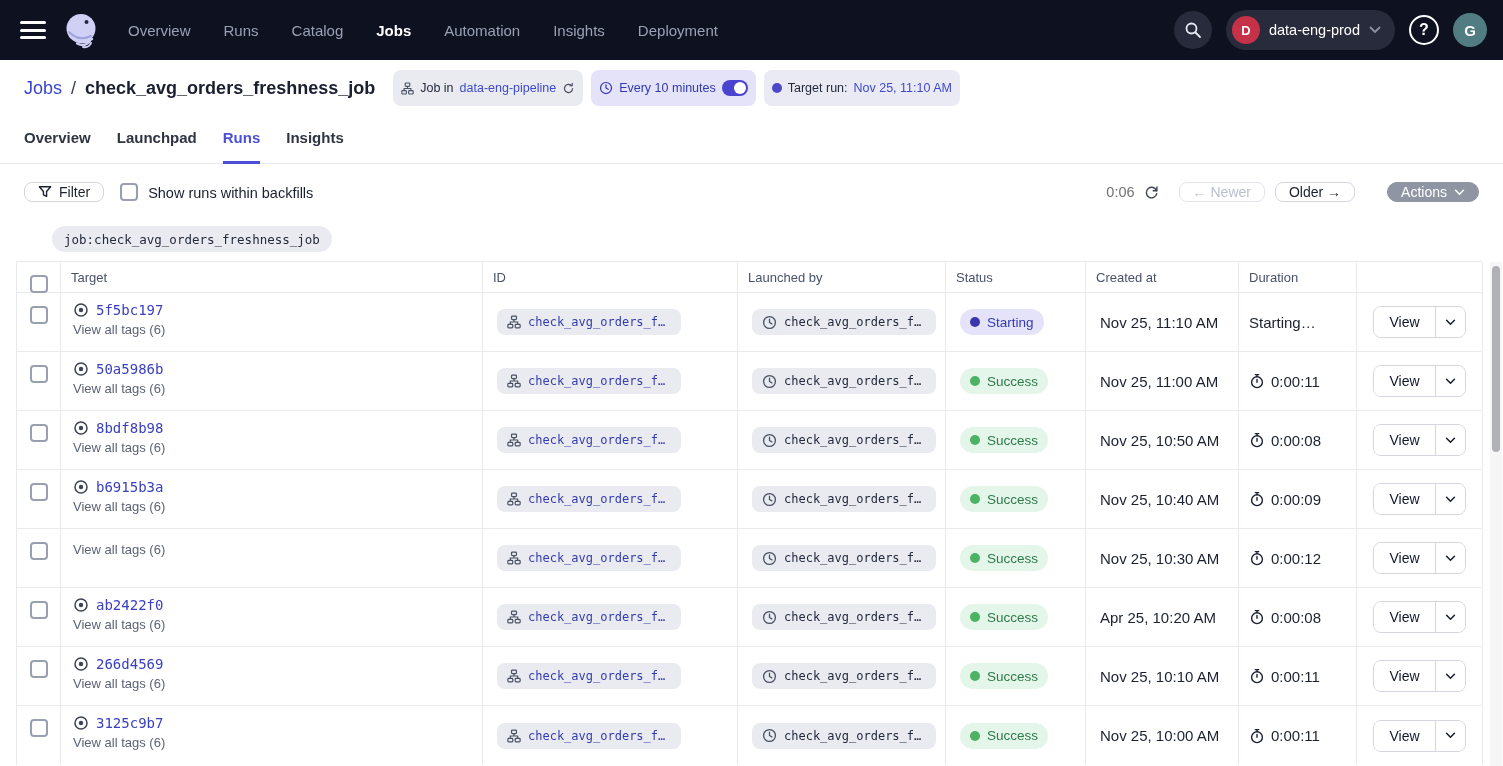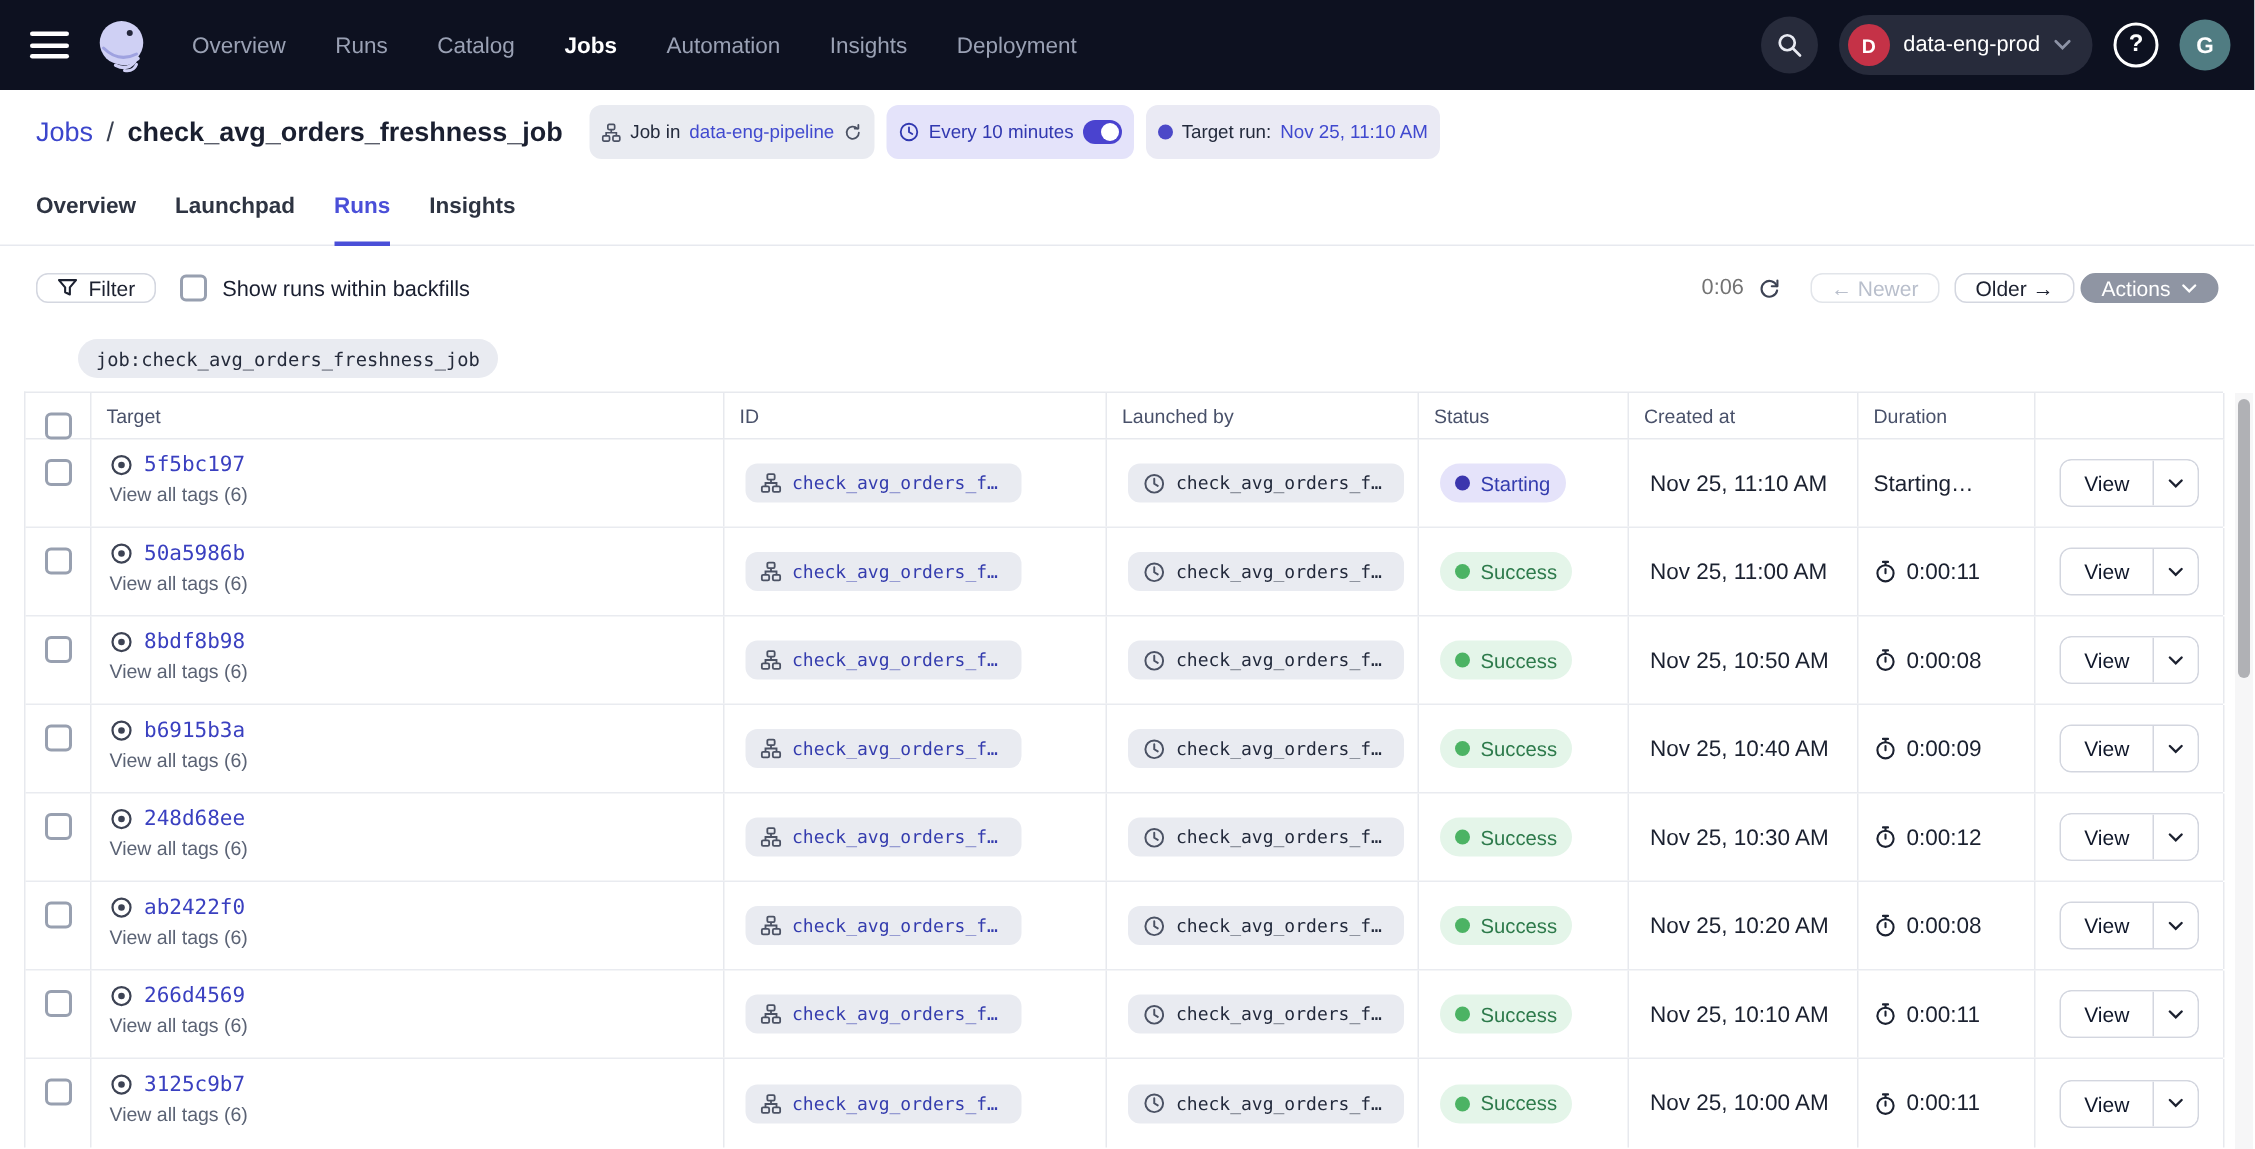--- a/index.html
+++ b/index.html
@@ -89,21 +89,21 @@
   .btn.filled { background:#8f95a3; border-color:#8f95a3; color:#ffffff; }
   .checkbox {
     width:18px; height:18px; border:2px solid #98a0b0; border-radius:4px; background:#fff; cursor:pointer;
   }
   .backfills { display:flex; align-items:flex-end; gap:10px; margin-left:16px; font-size:14.5px; }
   .toolbar-right { margin-left:auto; display:flex; align-items:center; }
   .timer { font-size:14.5px; color:#737373; }
   .refresh { color:#3d4354; margin-left:9px; cursor:pointer; }
   .toolbar-right .btn { margin-left:10px; }
   .toolbar-right .btn.first-btn { margin-left:20px; }
-  .toolbar-right .btn.filled { margin-left:4px;border-radius:10px; }
+  .toolbar-right .btn.filled { margin-left:32px;border-radius:10px; }
 
   
   .tagrow { padding:0 24px; margin-top:12px;margin-left:28px; }
   .tag-chip {
     display:inline-flex; align-items:center; height:26px; padding:0 12px;
     background:#e9ebf1; border-radius:13px; font-size:12.5px;
     font-family:"DejaVu Sans Mono", monospace; color:#252b3b;
   }
 
   
@@ -587,29 +587,20 @@
         </span>
       </span>
     </div>
   </div>
 
   <div class="tr row">
     <div class="cb-cell">
           <span class="checkbox"></span>
         </div>
     <div class="id-cell">
-      <div class="id-line">
-        <span class="target-icon-c">
-          <svg viewBox="0 0 16 16" width="16" height="16" fill="none">
-            <circle cx="8" cy="8" r="6" stroke="currentColor" stroke-width="1.5"></circle>
-            <circle cx="8" cy="8" r="2.2" fill="currentColor"></circle>
-          </svg>
-        </span>
-        <span class="id-link">248d68ee</span>
-      </div>
       <div class="tags-link">View all tags (6)</div>
     </div>
     <div class="cell-center">
       <span class="chip">
         <span class="c-icon">
           <svg viewBox="0 0 16 16" width="14" height="14" fill="none" stroke="currentColor" stroke-width="1.4">
             <rect x="5.2" y="1.2" width="5.6" height="4.2" rx="1"></rect>
             <rect x="1" y="10.6" width="5.6" height="4.2" rx="1"></rect>
             <rect x="9.4" y="10.6" width="5.6" height="4.2" rx="1"></rect>
             <path d="M8 5.4 V8 M3.8 10.6 V8 H12.2 V10.6"></path>
@@ -699,21 +690,21 @@
         <span class="chip-text">check_avg_orders_freshn…</span>
       </span>
     </div>
     <div class="cell-center">
       <span class="status-pill success">
         <span class="s-dot"></span>
         <span>Success</span>
       </span>
     </div>
     <div class="cell-center">
-      <span class="created-text">Nov 25, 10:20 AM</span>
+      <span class="created-text">Apr 25, 10:20 AM</span>
     </div>
     <div class="duration-cell">
       <span>
         <svg viewBox="0 0 16 16" width="16" height="16" fill="none" stroke="#1b2130" stroke-width="1.4">
           <circle cx="8" cy="9.2" r="5.4"></circle>
           <path d="M6.3 1.6 H9.7 M8 1.6 V3.6 M8 9.2 V6.4" stroke-linecap="round"></path>
         </svg>
       </span>
       <span>0:00:08</span>
     </div>

